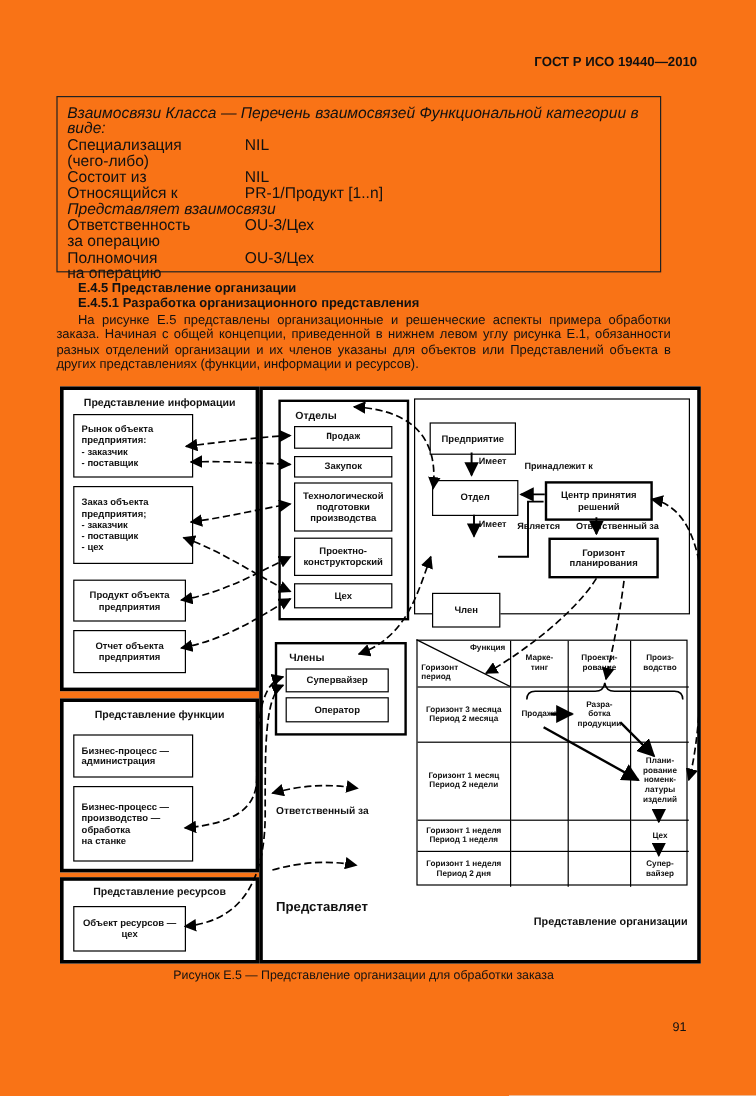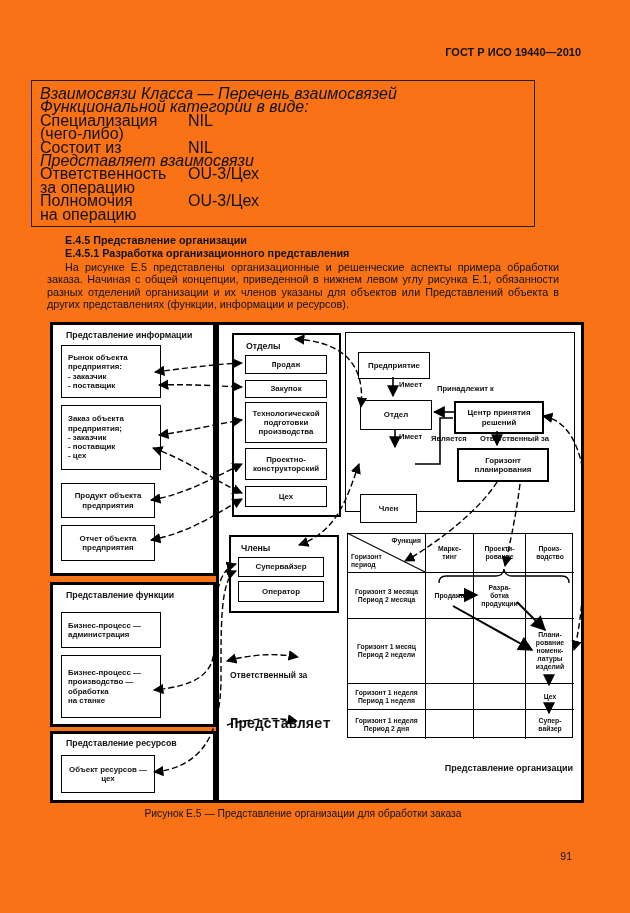--- a/index.html
+++ b/index.html
@@ -1,33 +1,33 @@
 <!DOCTYPE html>
 <html><head>
 <meta charset="utf-8">
 <style>
   html,body{margin:0;padding:0;background:#e8e8e8;}
   .page{position:relative;width:630px;height:913px;background:#f97316;
         font-family:"Liberation Sans", sans-serif;color:#111;overflow:hidden;}
   .doc-header{position:absolute;top:46px;right:49px;font-size:11px;font-weight:bold;}
   
-  .spec-box{position:absolute;left:31px;top:80px;width:486px;height:133px;
-            border:1.2px solid #222;padding:6px 8px;font-size:16px;line-height:13.4px;}
+  .spec-box{position:absolute;left:47px;top:80px;width:486px;height:133px;
+            border:1.2px solid #222;padding:6px 8px;font-size:13px;line-height:13.4px;}
   .spec-title{font-style:italic;}
   .spec-row{display:flex;}
   .spec-term{width:148px;white-space:pre-line;}
   .spec-val{flex:1;}
   .headings{position:absolute;left:65px;top:234px;font-size:10.8px;font-weight:bold;line-height:13px;}
   .para{position:absolute;left:47px;top:261px;width:512px;font-size:10.8px;line-height:12.4px;
         text-align:justify;text-indent:18px;}
   
   .figure{position:absolute;left:47px;top:318px;width:536px;height:482px;font-weight:bold;}
   .grp{position:absolute;border:3px solid #000;background:#fff;}
   .grp-title{position:absolute;font-size:8.8px;font-weight:bold;white-space:nowrap;}
-  .grp-title.ctr{left:13px;right:0;text-align:left;}
+  .grp-title.ctr{left:0;right:0;text-align:center;}
   .fig-box{position:absolute;border:1.6px solid #000;background:#fff;display:flex;
            align-items:center;justify-content:center;text-align:center;
            white-space:pre-line;font-size:7.9px;line-height:9.2px;font-weight:bold;}
   .fig-box.lft{justify-content:flex-start;text-align:left;padding-left:6px;}
   .fig-box.bold{border-width:2.6px;}
   .thinbox{position:absolute;border:1.2px solid #000;}
   .lbl{position:absolute;font-size:7.6px;font-weight:bold;white-space:pre-line;}
   .svg-overlay{position:absolute;left:0;top:0;pointer-events:none;}
   
   .tbl{position:absolute;left:300px;top:215px;width:226px;height:205px;
@@ -58,20 +58,24 @@
     <div class="spec-title">Взаимосвязи Класса — Перечень взаимосвязей Функциональной категории в виде:</div>
     <div class="spec-row">
       <div class="spec-term">Специализация
 (чего-либо)</div>
       <div class="spec-val">NIL</div>
     </div>
     <div class="spec-row">
       <div class="spec-term">Состоит из</div>
       <div class="spec-val">NIL</div>
     </div>
+    <div class="spec-row">
+      <div class="spec-term">Относящийся к</div>
+      <div class="spec-val">PR-1/Продукт [1..n]</div>
+    </div>
     <div class="spec-title">Представляет взаимосвязи</div>
     <div class="spec-row">
       <div class="spec-term">Ответственность
 за операцию</div>
       <div class="spec-val">OU-3/Цех</div>
     </div>
     <div class="spec-row">
       <div class="spec-term">Полномочия
 на операцию</div>
       <div class="spec-val">OU-3/Цех</div>
@@ -135,21 +139,21 @@
 конструкторский</div>
     <div class="fig-box" style="left:198px;top:168px;width:80px;height:19px;">Цех</div>
 
     <div class="grp" style="left:182px;top:217px;width:106px;height:74px;border-width:2.4px;">
       <div class="grp-title" style="left:10px;top:6px;">Члены</div>
     </div>
     <div class="fig-box" style="left:191px;top:239px;width:84px;height:18px;">Супервайзер</div>
     <div class="fig-box" style="left:191px;top:263px;width:84px;height:19px;">Оператор</div>
 
     <div class="lbl" style="left:183px;top:352px;font-size:8.5px;">Ответственный за</div>
-    <div class="lbl" style="left:183px;top:398px;font-size:14px;font-family:Liberation Mono, monospace;">Представляет</div>
+    <div class="lbl" style="left:183px;top:432px;font-size:11px;">Представляет</div>
 
     <div class="thinbox" style="left:298px;top:14px;width:228px;height:178px;"></div>
     <div class="fig-box" style="left:311px;top:34px;width:70px;height:25px;">Предприятие</div>
     <div class="fig-box" style="left:313px;top:82px;width:70px;height:28px;">Отдел</div>
     <div class="fig-box" style="left:313px;top:132px;width:55px;height:27px;margin-top:44px;">Член</div>
     <div class="fig-box bold" style="left:407px;top:83px;width:86px;height:29px;">Центр принятия
 решений</div>
     <div class="fig-box bold" style="left:410px;top:130px;width:88px;height:30px;">Горизонт
 планирования</div>
 

